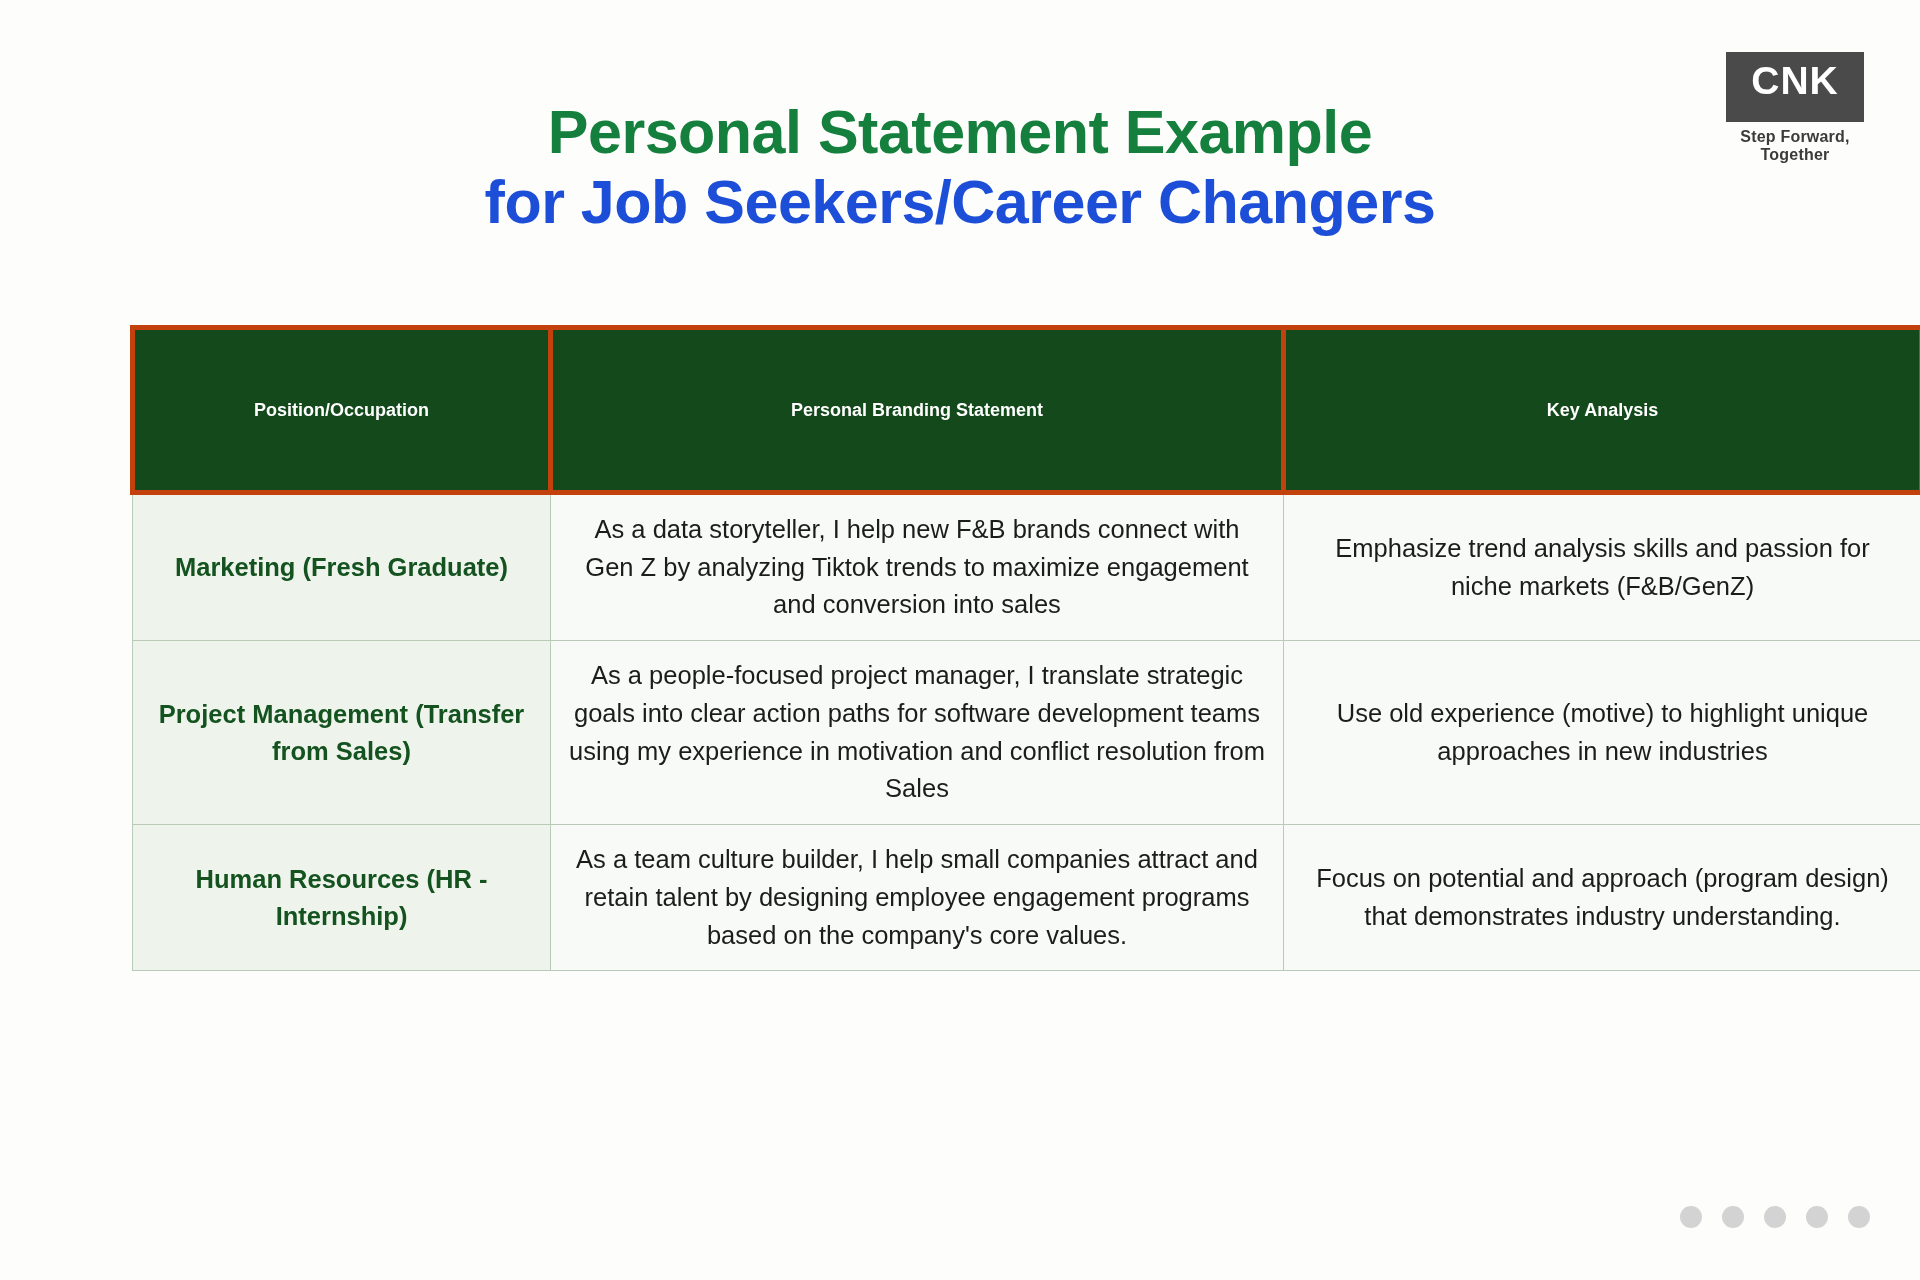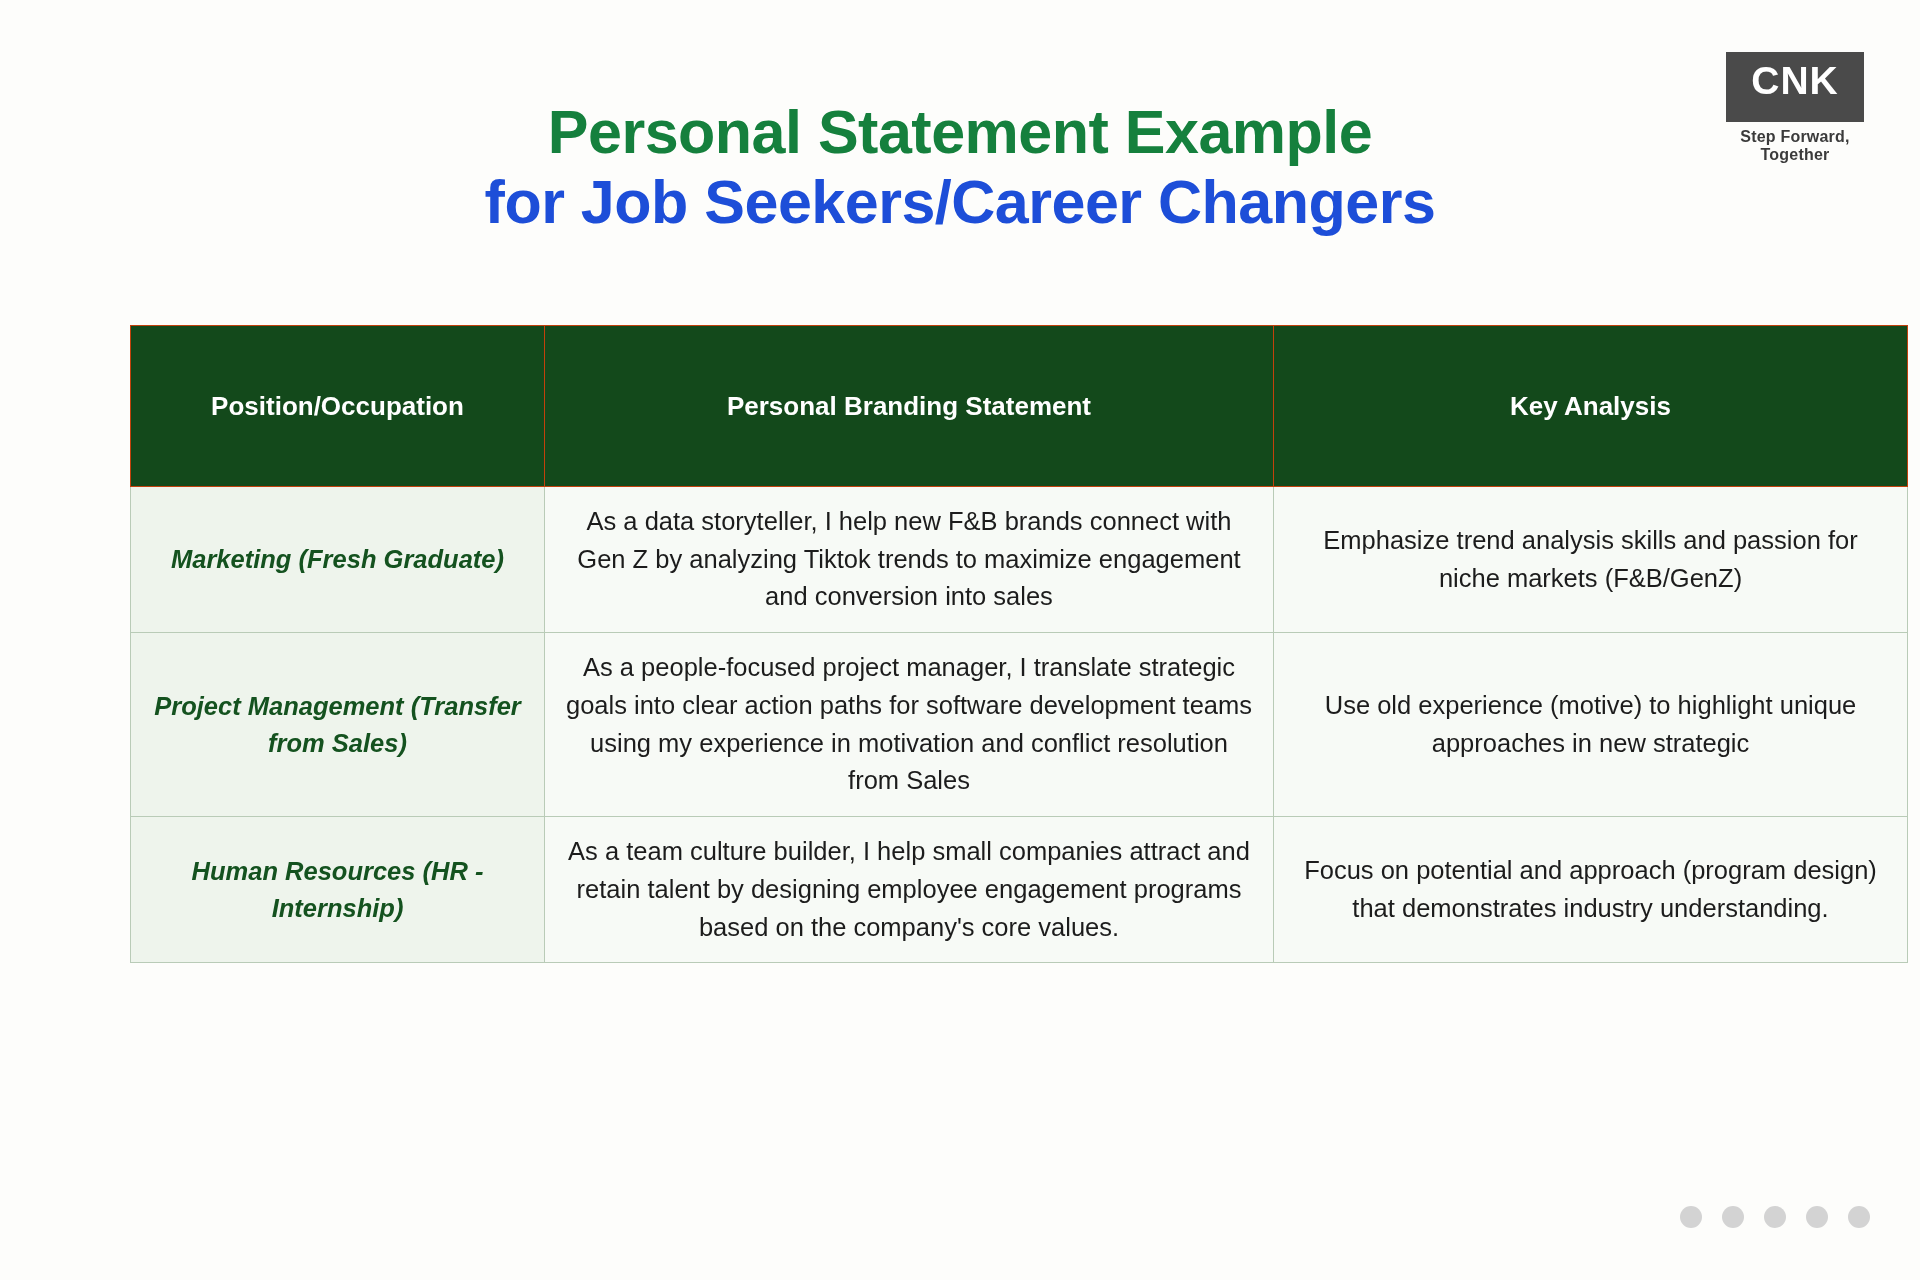--- a/index.html
+++ b/index.html
@@ -77,44 +77,43 @@
     width: 1690px;
   }
   table.matrix {
     border-collapse: collapse;
     width: 100%;
     table-layout: fixed;
   }
   table.matrix th {
     background: #13491b;
     color: #ffffff;
-    font-size: 26px;
+    font-size: 18px;
     font-weight: bold;
     padding: 26px 14px;
     height: 108px;
-    border: 1px solid #c2410c;
+    border: 5px solid #c2410c;
     vertical-align: middle;
   }
   table.matrix th.col-pos { width: 385px; }
   table.matrix th.col-stmt { width: 700px; }
   table.matrix th.col-key  { width: 605px; }
 
   table.matrix td {
     border: 1px solid #b9cbb7;
     vertical-align: middle;
     padding: 16px 18px;
   }
   td.cell-position {
     background: #eef4ec;
     color: #14521f;
     font-weight: bold;
     font-size: 25.5px;
     text-align: center;
     line-height: 1.45;
-    font-style: italic;
   }
   td.cell-statement {
     background: #f7faf6;
     color: #1c1c1c;
     font-size: 25.5px;
     text-align: center;
     line-height: 1.48;
   }
   td.cell-key {
     background: #f7faf6;
@@ -165,21 +164,21 @@
       </thead>
       <tbody>
         <tr>
           <td class="cell-position">Marketing (Fresh Graduate)</td>
           <td class="cell-statement">As a data storyteller, I help new F&amp;B brands connect with Gen Z by analyzing Tiktok trends to maximize engagement and conversion into sales</td>
           <td class="cell-key">Emphasize trend analysis skills and passion for niche markets (F&amp;B/GenZ)</td>
         </tr>
         <tr>
           <td class="cell-position">Project Management (Transfer from Sales)</td>
           <td class="cell-statement">As a people-focused project manager, I translate strategic goals into clear action paths for software development teams using my experience in motivation and conflict resolution from Sales</td>
-          <td class="cell-key">Use old experience (motive) to highlight unique approaches in new strategic</td>
+          <td class="cell-key">Use old experience (motive) to highlight unique approaches in new industries</td>
         </tr>
         <tr>
           <td class="cell-position">Human Resources (HR - Internship)</td>
           <td class="cell-statement">As a team culture builder, I help small companies attract and retain talent by designing employee engagement programs based on the company's core values.</td>
           <td class="cell-key">Focus on potential and approach (program design) that demonstrates industry understanding.</td>
         </tr>
       </tbody>
     </table>
   </div>
 

